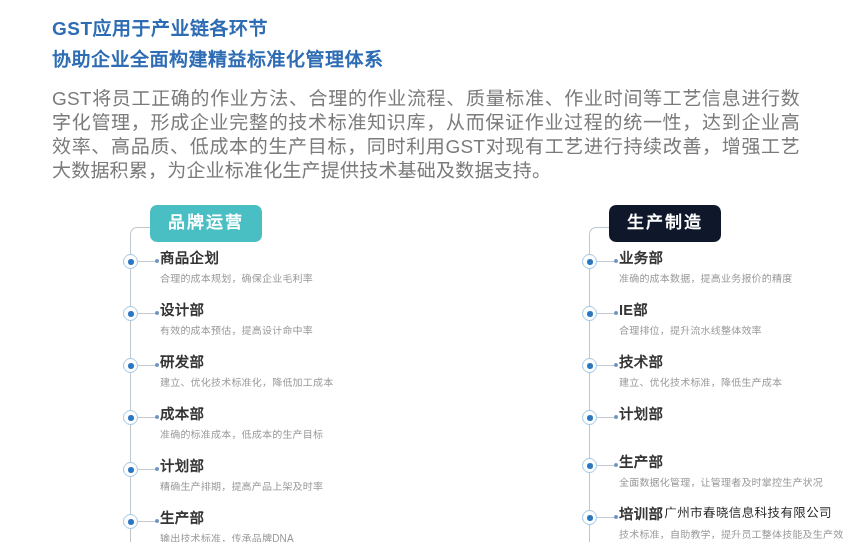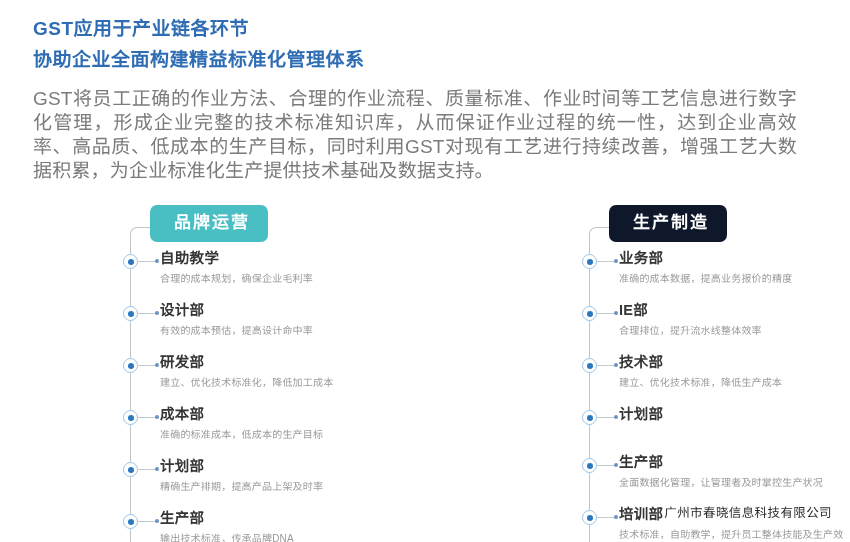--- a/index.html
+++ b/index.html
@@ -10,21 +10,21 @@
     width: 850px;
     height: 542px;
     background: #ffffff;
     font-family: "Liberation Sans", "DejaVu Sans", sans-serif;
     overflow: hidden;
     position: relative;
   }
 
   
   .page-header {
-    padding: 14px 50px 0 33px;
+    padding: 14px 50px 0 52px;
   }
   .headline {
     color: #2e6db4;
     font-size: 19px;
     font-weight: bold;
     letter-spacing: 0.5px;
     line-height: 30px;
     white-space: nowrap;
   }
   .headline.second {
@@ -60,21 +60,21 @@
     height: 44px;
     padding-left: 28px;
     box-sizing: border-box;
   }
   .badge {
     display: inline-block;
     color: #ffffff;
     font-size: 17px;
     font-weight: bold;
     letter-spacing: 2px;
-    padding: 7px 18px 8px 24px;
+    padding: 7px 18px 8px 18px;
     border-radius: 7px;
     line-height: 22px;
   }
   .badge.teal   { background: #49bfc4; }
   .badge.purple { background: #0f172a; }
 
   
   .trunk {
     position: absolute;
     left: 8px;
@@ -204,21 +204,21 @@
 
     <div class="badge-row">
       <span class="badge teal">品牌运营</span>
     </div>
 
     <ul class="item-list">
       <li class="item">
         <span class="node-dot"></span>
         <span class="node-link"></span>
         <span class="node-bullet"></span>
-        <div class="item-title">自助教学</div>
+        <div class="item-title">商品企划</div>
         <div class="item-desc">合理的成本规划，确保企业毛利率</div>
       </li>
       <li class="item">
         <span class="node-dot"></span>
         <span class="node-link"></span>
         <span class="node-bullet"></span>
         <div class="item-title">设计部</div>
         <div class="item-desc">有效的成本预估，提高设计命中率</div>
       </li>
       <li class="item">

